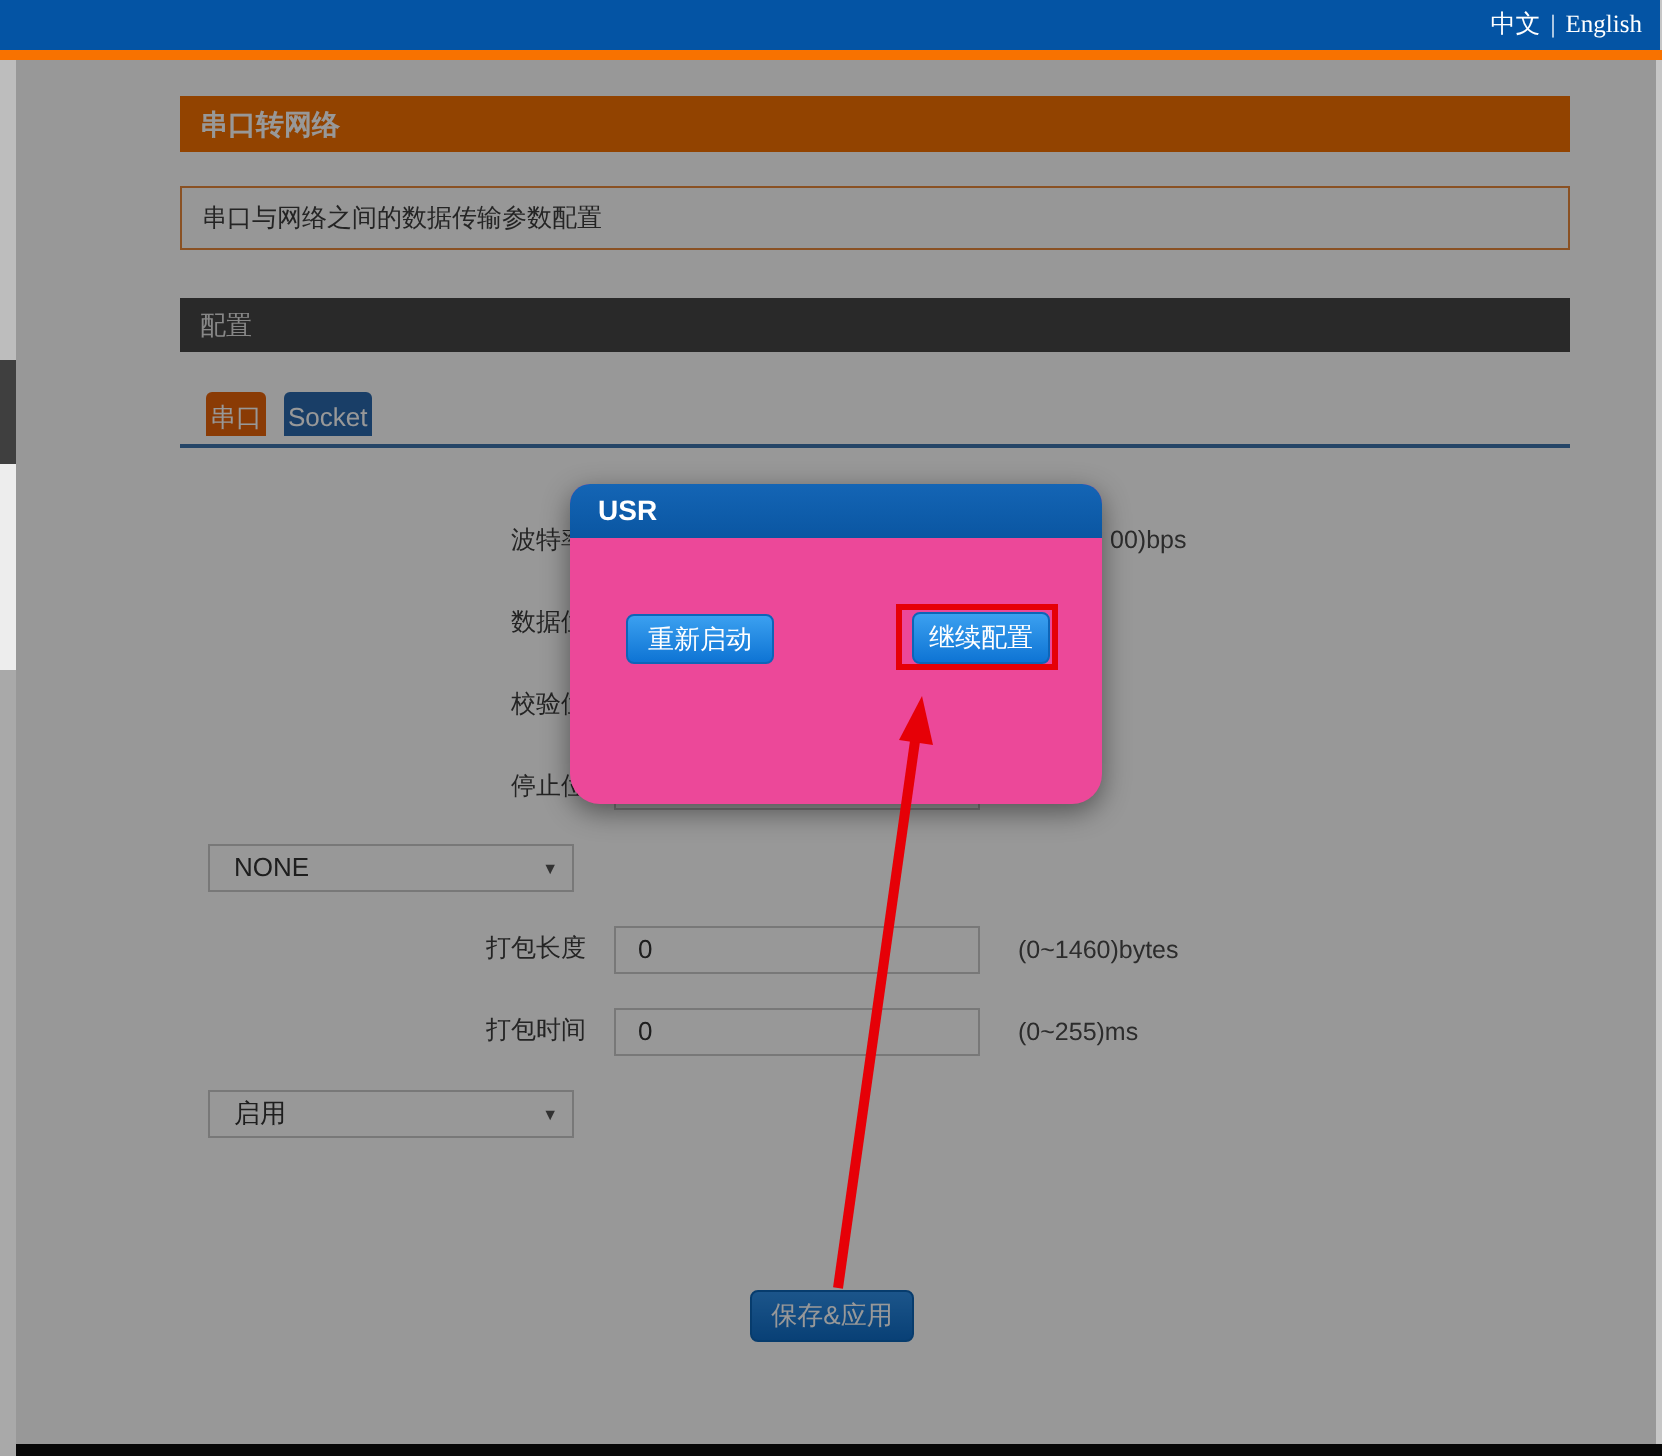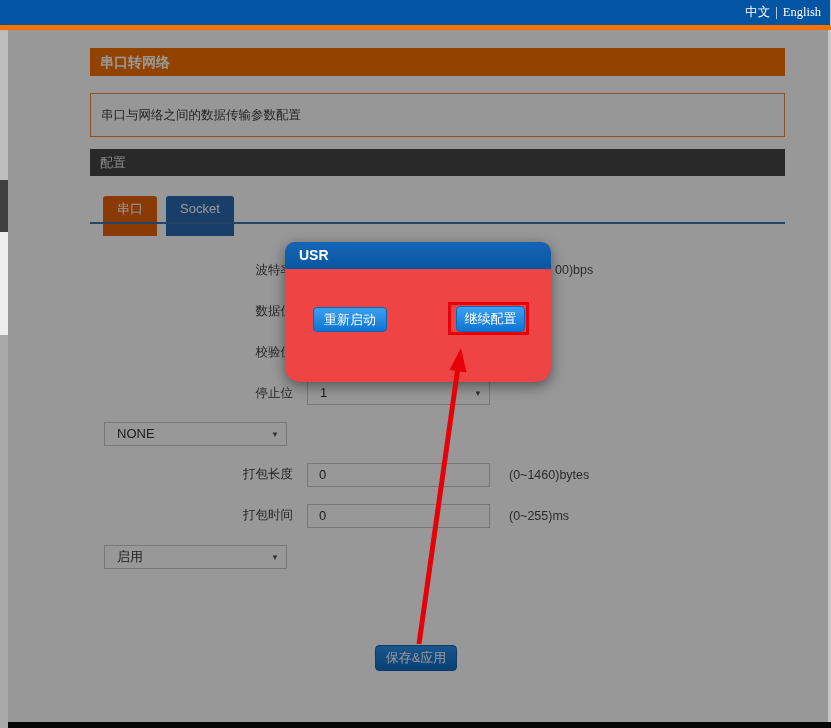--- a/index.html
+++ b/index.html
@@ -17,26 +17,26 @@
   
   .sliver { position:absolute; left:0; top:30px; width:8px; height:698px; background:#a9a9a9; z-index:5; }
   .sliver .s1 { height:150px; background:#bdbdbd; }
   .sliver .s2 { height:52px;  background:#3f3f3f; }
   .sliver .s3 { height:103px; background:#ededed; }
 
   
   .main { position:absolute; left:8px; top:30px; width:820px; height:692px; background:#ffffff; }
   .banner { position:absolute; left:82px; top:18px; width:695px; height:28px; background:#f57100;
             color:#fff; font-size:14px; font-weight:bold; line-height:28px; padding-left:10px; }
-  .desc { position:absolute; left:82px; top:63px; width:695px; height:44px; border:1px solid #e8883c;
+  .desc { position:absolute; left:82px; top:63px; width:695px; height:32px; border:1px solid #e8883c;
           background:#fdfdfd; color:#3d3d3d; font-size:12.5px; display:flex; align-items:center; padding-left:10px; }
   .secbar { position:absolute; left:82px; top:119px; width:695px; height:27px; background:#454545;
             color:#e3e3e3; font-size:13px; line-height:27px; padding-left:10px; }
   .tabs { position:absolute; left:95px; top:166px; height:26px; white-space:nowrap; }
-  .tab { display:inline-block; height:40px; line-height:26px; padding:0 14px; margin-right:9px;
+  .tab { display:inline-block; height:22px; line-height:26px; padding:0 2px; margin-right:9px;
          color:#fff; font-size:13px; border-radius:3px 3px 0 0; cursor:pointer; }
   .tab.active { background:#e8630a; }
   .tab.inactive { background:#2a69ae; }
   .tab-underline { position:absolute; left:82px; top:192px; width:695px; height:2px; background:#3f74ad; }
 
   
   .form { position:absolute; left:82px; top:220px; width:720px; }
   .row { display:flex; align-items:center; height:40.9px; }
   .lbl { width:203px; text-align:right; color:#3d3d3d; font-size:12.5px; flex:none; }
   .field { margin-left:14px; width:183px; height:24px; flex:none; position:relative; }
@@ -48,21 +48,21 @@
   .cb { margin-left:14px; width:14px; height:14px; background:#fdfdfd; border:1px solid #8b8b8b;
         font-size:11px; line-height:12px; text-align:center; color:#3c3c3c; cursor:pointer; }
   .hint { margin-left:19px; color:#4a4a4a; font-size:12.5px; white-space:nowrap; }
   .hint.tail { margin-left:65px; }
   .save { position:absolute; left:367px; top:615px; width:82px; height:26px; border:1px solid #0d65b8;
           border-radius:4px; background:linear-gradient(180deg,#2f8fe8,#0f6cc6); color:#fff;
           font-size:13px; font-family:inherit; cursor:pointer; }
 
   
   .overlay { position:absolute; left:8px; top:30px; width:820px; height:692px; background:rgba(0,0,0,0.405); z-index:20; }
-  .modal { position:absolute; left:285px; top:242px; width:266px; height:140px; background:#ef4444;
+  .modal { position:absolute; left:285px; top:242px; width:266px; height:160px; background:#ec4899;
            border-radius:10px 10px 15px 15px; box-shadow:0 4px 14px rgba(0,0,0,0.45); z-index:30; }
   .modal-header { height:27px; border-radius:10px 10px 0 0; background:linear-gradient(180deg,#1465b5,#0a56a2);
                   color:#fff; font-size:14px; font-weight:bold; line-height:27px; padding-left:14px; }
   .mbtn { position:absolute; border:1px solid #0d65b8; border-radius:4px; color:#fff; font-size:13px;
           font-family:inherit; background:linear-gradient(180deg,#3ba0f0,#0e74d4); cursor:pointer; }
   .b1 { left:28px; top:65px; width:74px; height:25px; }
   .b2 { left:171px; top:64px; width:69px; height:26px; }
 
   
   .red-box { position:absolute; left:448px; top:302px; width:81px; height:33px;

